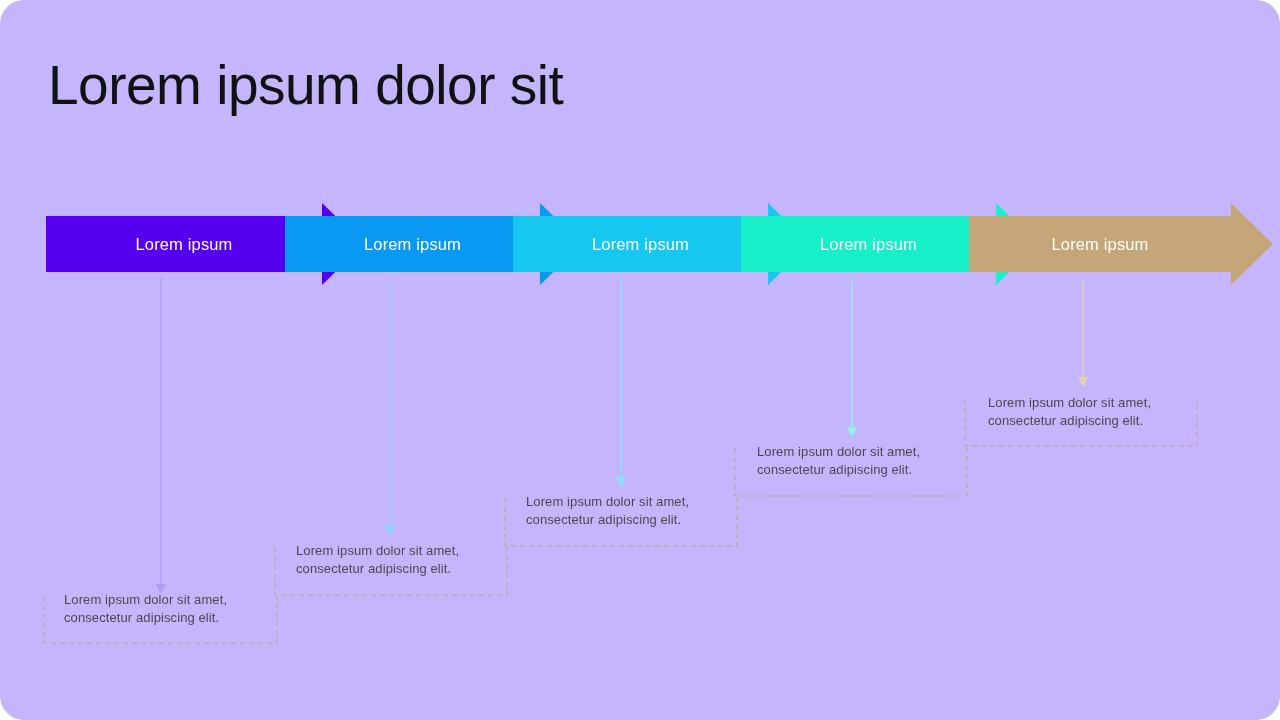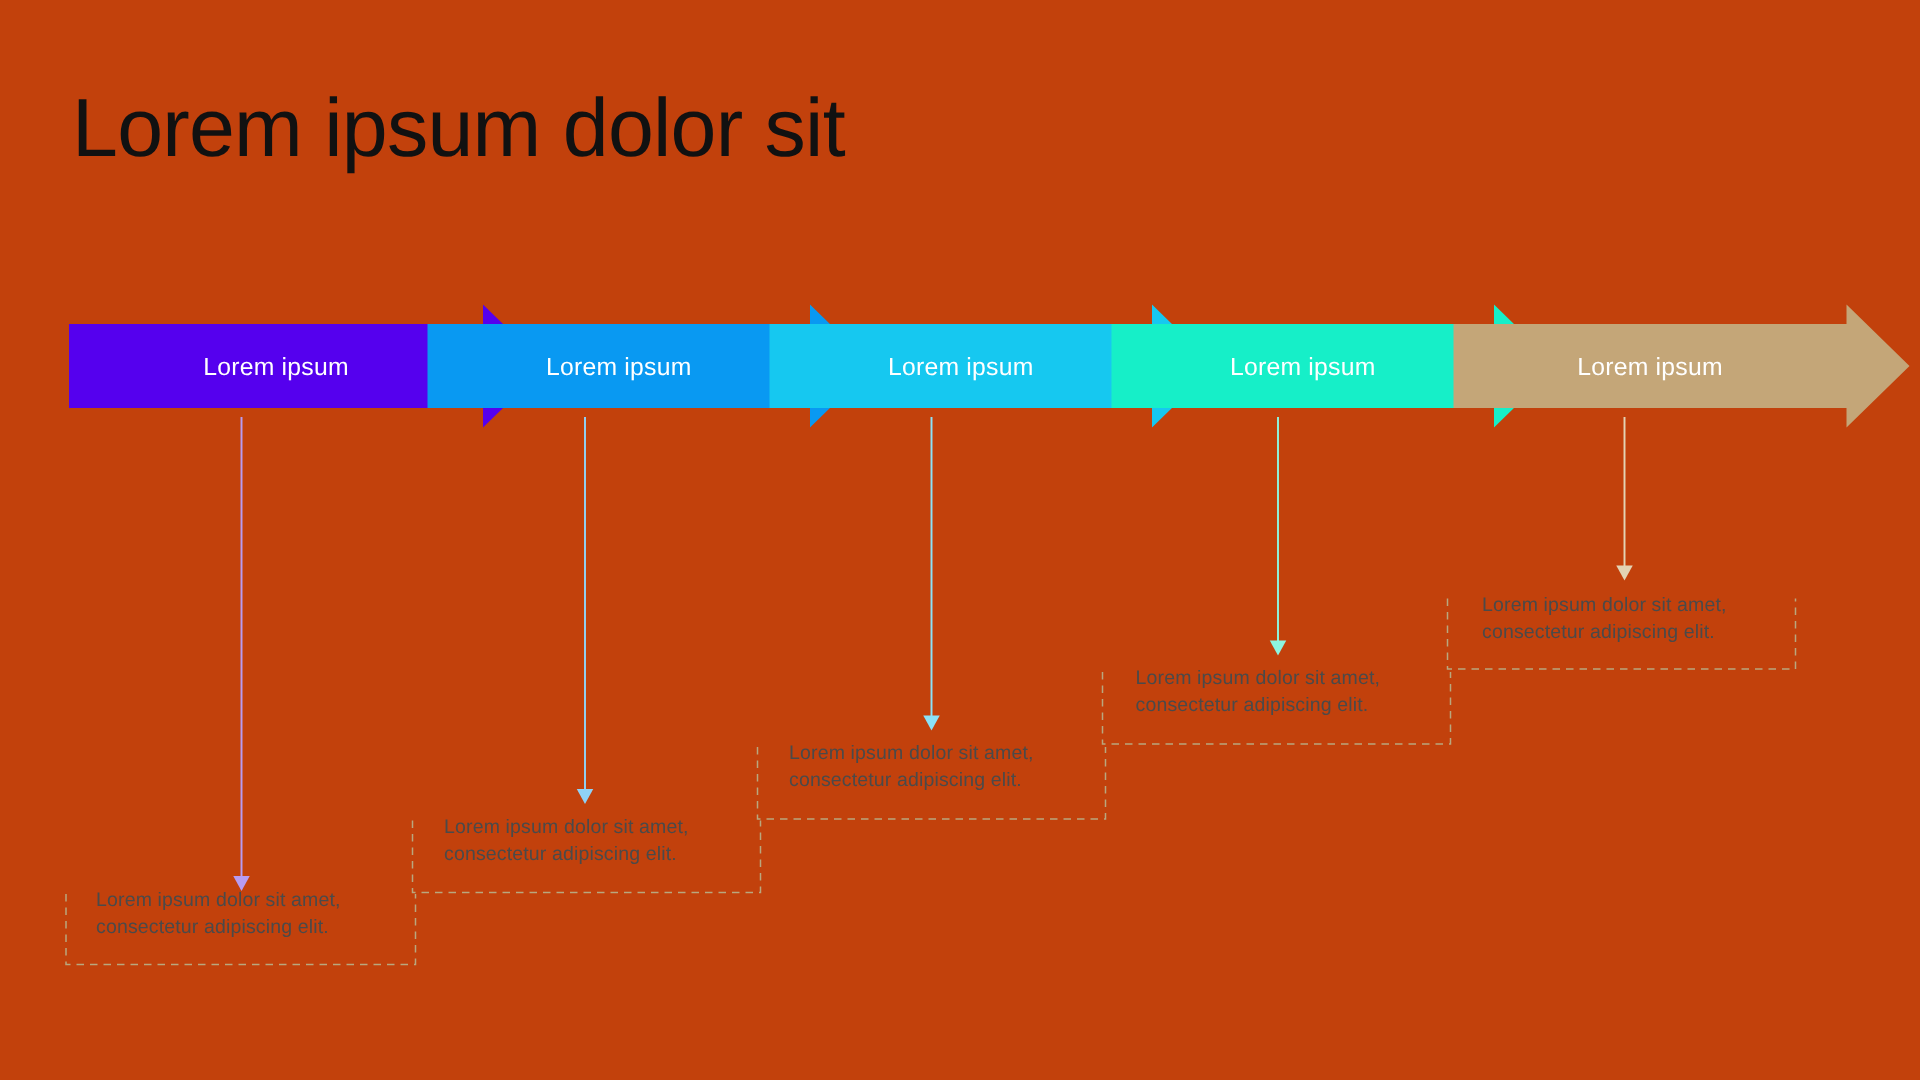--- a/index.html
+++ b/index.html
@@ -12,21 +12,22 @@
     height: 720px;
     position: relative;
     overflow: hidden;
     font-family: "Liberation Sans", sans-serif;
     -webkit-font-smoothing: antialiased;
   }
 
   #slide {
     position: absolute;
     inset: 0;
-    background: #c2410c;
+    background: #c4b5fd;
+    border-radius: 24px;
   }
 
   
   #page-title {
     position: absolute;
     left: 48px;
     top: 50px;
     font-size: 55px;
     line-height: 70px;
     font-weight: 300;

